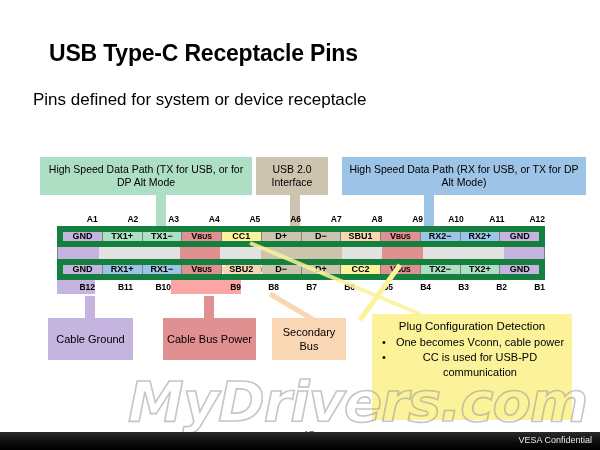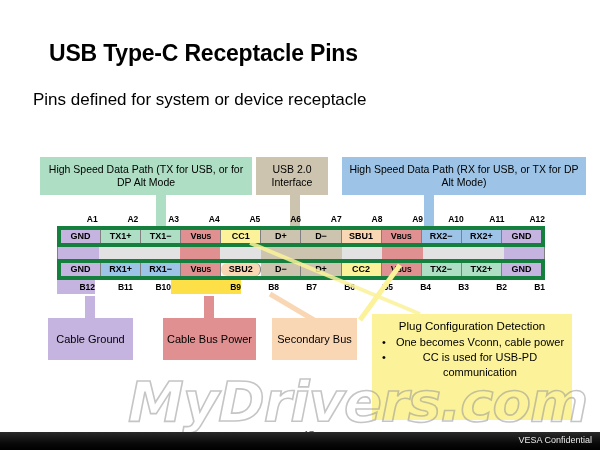--- a/index.html
+++ b/index.html
@@ -43,23 +43,23 @@
   .stub-rx{left:424px;top:195px;width:10px;height:31px;background:#9dc3e6;}
 
   
   #pintable{position:absolute;left:57px;top:212px;width:488px;}
   .labelrow{display:flex;height:14px;}
   .labelrow .lbl{
     flex:1 1 0;text-align:right;font-size:8.5px;font-weight:bold;
     color:#000;line-height:14px;
   }
   .labelrow .lbl.purple{background:#c5b3e0;}
-  .labelrow .lbl.red{background:#fde047;padding-left:32px;}
-
-  .pinrow{display:flex;height:21px;border:4px solid #15803d;box-sizing:border-box;}
+  .labelrow .lbl.red{background:#fca5a5;padding-left:32px;}
+
+  .pinrow{display:flex;height:21px;border:6px solid #15803d;box-sizing:border-box;}
   .cell{
     flex:1 1 0;
     border-right:1px solid #808080;
     box-sizing:border-box;
     display:flex;align-items:center;justify-content:center;
     font-size:9px;font-weight:bold;color:#000;
     line-height:1;
   }
   .cell:last-child{border-right:none;}
   .cell .sub{font-size:7px;font-weight:bold;vertical-align:baseline;}
@@ -68,21 +68,21 @@
 
   
   .botbox{
     position:absolute;
     display:flex;align-items:center;justify-content:center;
     text-align:center;font-size:11px;line-height:14px;color:#000;
     box-sizing:border-box;padding:2px;
   }
   .bot-gnd{left:48px;top:318px;width:85px;height:42px;background:#c5b3e0;}
   .bot-vbus{left:163px;top:318px;width:93px;height:42px;background:#e09090;}
-  .bot-sbu{left:272px;top:318px;width:85px;height:42px;background:#fad7b4;}
+  .bot-sbu{left:272px;top:318px;width:74px;height:42px;background:#fad7b4;}
   .bot-cc{
     left:372px;top:314px;width:200px;height:106px;background:#fbf29a;
     display:block;text-align:center;padding:5px 6px;
     font-size:11px;line-height:15px;
   }
   .bot-cc .cc-title{display:block;font-size:11.5px;margin-bottom:1px;}
   .bot-cc ul{margin:0;padding:0 0 0 14px;list-style:none;}
   .bot-cc li{position:relative;margin:0;padding:0 0 0 2px;}
   .bot-cc li:before{content:"\2022";position:absolute;left:-10px;top:0;}
 

